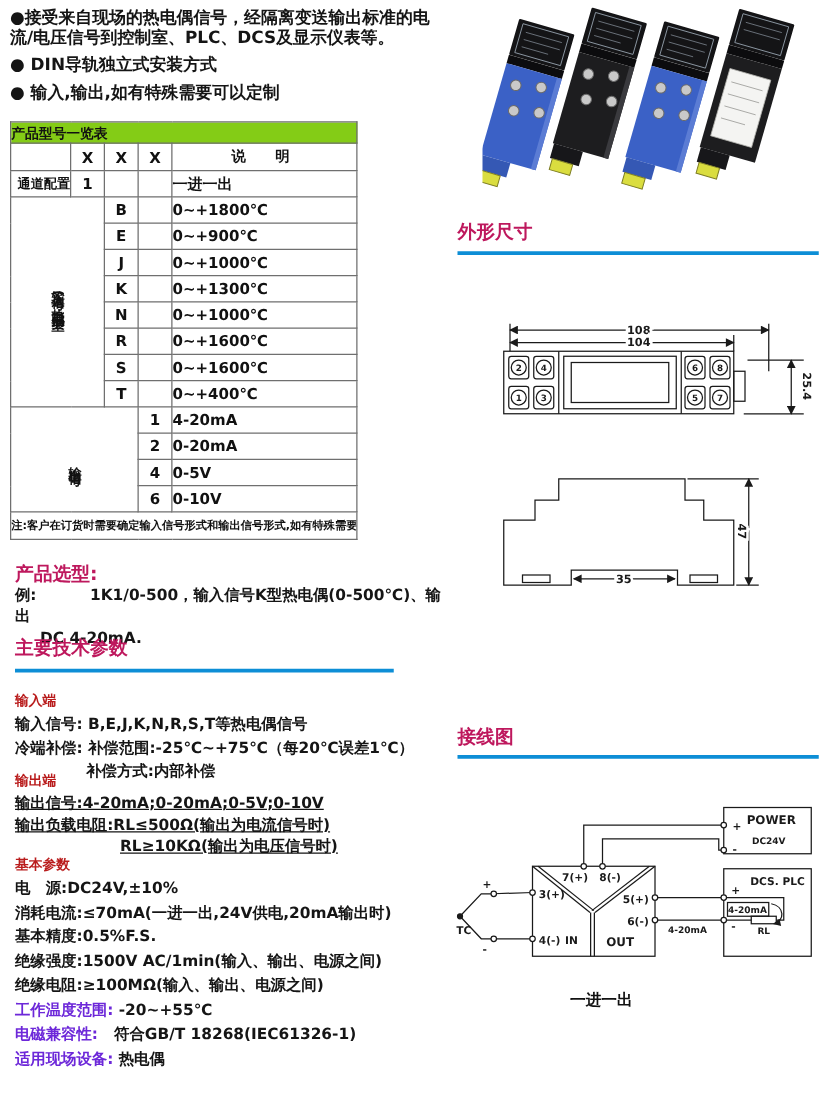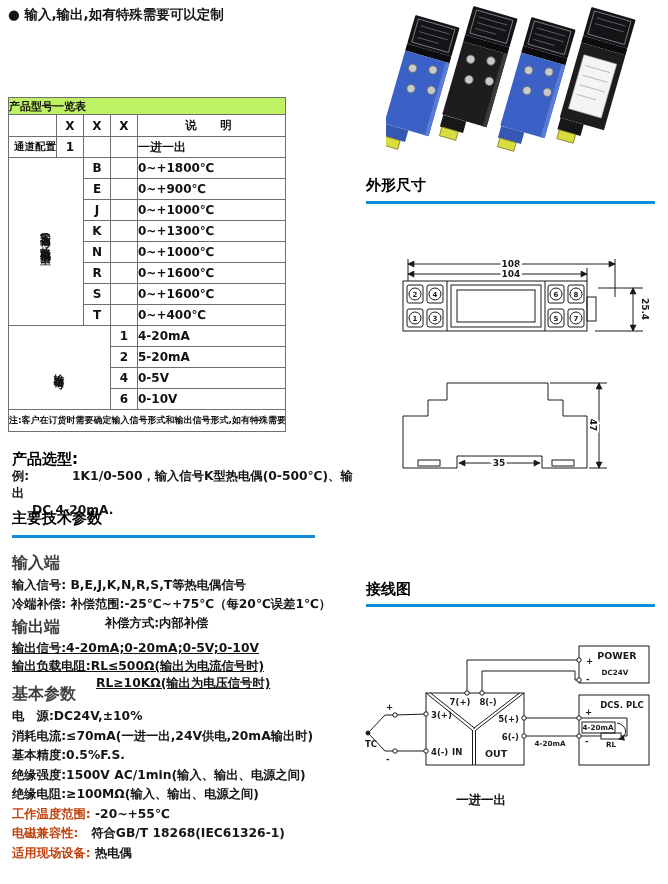--- a/index.html
+++ b/index.html
@@ -5,41 +5,41 @@
   html,body{margin:0;padding:0;background:#fff;}
   .page{position:relative;width:668px;height:884px;background:#ffffff;overflow:hidden;
         font-family:"DejaVu Sans","Liberation Sans",sans-serif;color:#151515;}
 
   
   .bullets{position:absolute;left:8px;top:6px;width:352px;font-size:13.5px;font-weight:600;line-height:16px;}
   .bullets .b{margin-bottom:6px;}
 
   table.model-table{position:absolute;left:8px;top:97px;width:278px;border-collapse:collapse;table-layout:fixed;}
   table.model-table td{border:1px solid #6f6f6f;font-weight:bold;color:#111;padding:0;}
-  td.banner{background:#bef264;border-color:#1169c4;color:#fff;font-size:11px;height:16px;padding-left:6px;text-align:left;}
+  td.banner{background:#84cc16;border-color:#1169c4;color:#fff;font-size:11px;height:16px;padding-left:6px;text-align:left;}
   td.codecell{text-align:center;font-size:12px;height:20px;}
   td.hdrx{text-align:center;font-size:12px;height:21px;}
   td.deschdr{text-align:center;font-size:11.5px;letter-spacing:6px;}
   td.rowlabel{text-align:right;font-size:10.5px;}
   td.desc{font-size:12px;padding-left:10px;text-align:left;}
   td.vcell{text-align:center;vertical-align:middle;}
   .vtext{writing-mode:vertical-rl;text-orientation:mixed;display:inline-block;font-size:10.5px;letter-spacing:2px;font-weight:bold;}
   td.notecell{font-size:9px;height:21px;text-align:center;font-weight:600;white-space:nowrap;overflow:hidden;}
 
-  .sec-h{position:absolute;color:#000000;font-weight:bold;font-size:15px;}
+  .sec-h{position:absolute;color:#be185d;font-weight:bold;font-size:15px;}
   .blue-hr{position:absolute;height:3px;background:#0d8ed6;}
-  .sub-h{color:#404040;font-weight:bold;font-size:16px;margin:0 0 2px 0;}
+  .sub-h{color:#b91c1c;font-weight:bold;font-size:11px;margin:0 0 2px 0;}
   .tline{font-size:12.3px;font-weight:600;line-height:19px;white-space:nowrap;}
   .ex{position:absolute;left:12px;top:468px;width:346px;font-size:12.3px;font-weight:600;line-height:17px;}
   .ex .prefix{display:inline-block;width:60px;}
   .ex .l2{margin-left:20px;}
   .sect{position:absolute;left:12px;width:350px;}
-  .ind1{margin-left:93px;}
+  .ind1{margin-left:57px;}
   .ind2{margin-left:84px;}
-  .lab{color:#c2410c;}
+  .lab{color:#6d28d9;}
   .basic .tline{line-height:19.5px;}
   .outp .tline{line-height:17.5px;text-decoration:underline;}
 
   
   .photo{position:absolute;left:386px;top:5px;}
   .dimdraw{position:absolute;left:385px;top:255px;}
   .wire{position:absolute;left:365px;top:643px;}
   svg text{font-family:"DejaVu Sans","Liberation Sans",sans-serif;}
   .dimtxt{font-size:9px;font-weight:bold;fill:#1a1a1a;paint-order:stroke;stroke:#ffffff;stroke-width:4px;}
   .termtxt{font-size:7px;font-weight:bold;fill:#1a1a1a;}
@@ -47,20 +47,22 @@
   .wtxt-s{font-size:7.2px;font-weight:bold;fill:#1a1a1a;}
   .wtxt-b{font-size:9.5px;font-weight:bold;fill:#1a1a1a;}
   .wcap{font-size:12.5px;font-weight:bold;fill:#111;}
 </style>
 </head>
 <body>
 
 <div class="page">
 
   <div class="bullets">
+    <div class="b">●接受来自现场的热电偶信号，经隔离变送输出标准的电流/电压信号到控制室、PLC、DCS及显示仪表等。</div>
+    <div class="b">● DIN导轨独立式安装方式</div>
     <div class="b">● 输入,输出,如有特殊需要可以定制</div>
   </div>
 
   <table class="model-table">
     <colgroup>
         <col style="width:48px">
         <col style="width:27px">
         <col style="width:27px">
         <col style="width:27px">
         <col>
@@ -124,21 +126,21 @@
           <td class="codecell"></td>
           <td class="desc">0~+400℃</td>
         </tr>
       <tr>
         <td class="vcell" rowspan="4" colspan="3"><span class="vtext">输出信号</span></td>
         <td class="codecell">1</td>
         <td class="desc">4-20mA</td>
       </tr>
       <tr>
           <td class="codecell">2</td>
-          <td class="desc">5-20mA</td>
+          <td class="desc">0-20mA</td>
         </tr>
       <tr>
           <td class="codecell">4</td>
           <td class="desc">0-5V</td>
         </tr>
       <tr>
           <td class="codecell">6</td>
           <td class="desc">0-10V</td>
         </tr>
       <tr>

